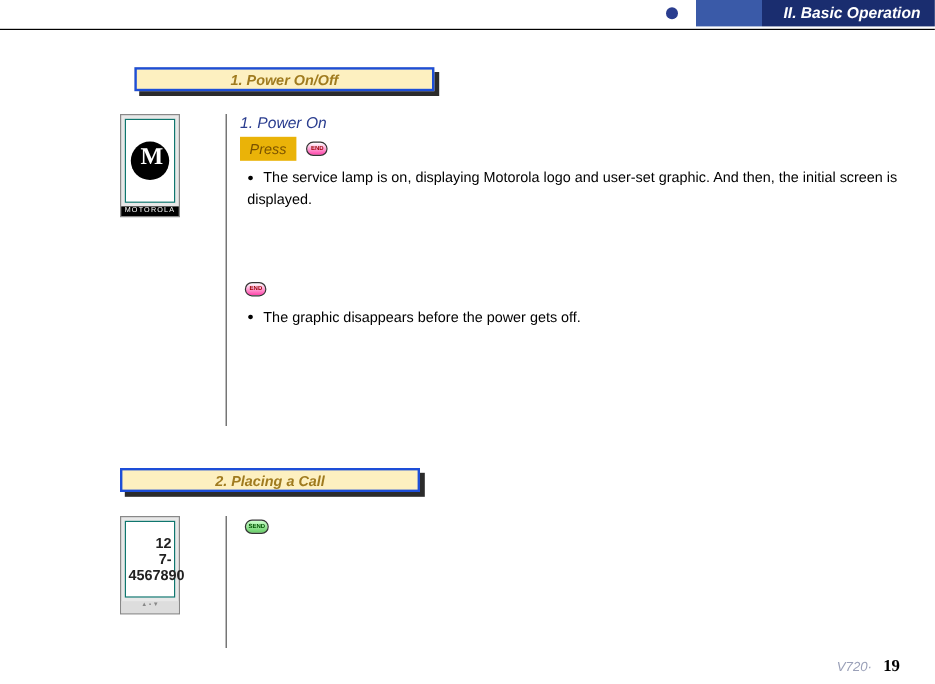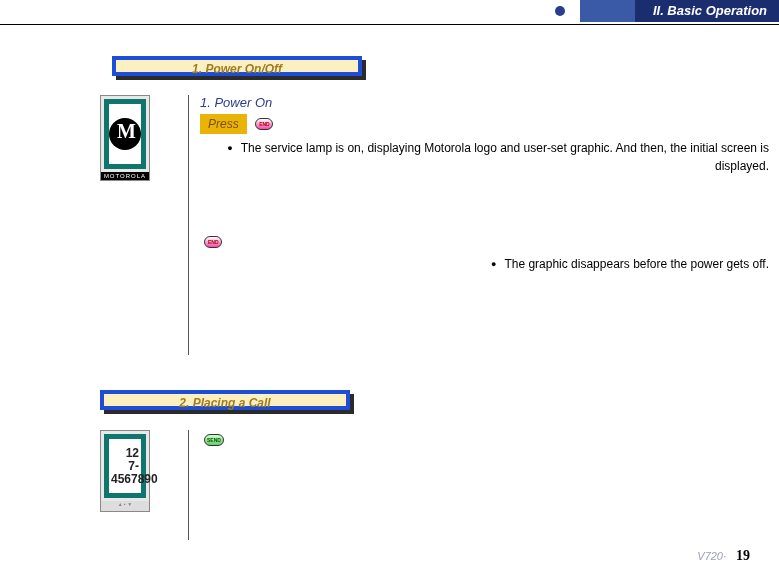--- a/index.html
+++ b/index.html
@@ -14,40 +14,40 @@
     color: #000;
   }
   .header-bar { position: absolute; top: 0; left: 0; right: 0; height: 22px; text-align: center; }
   .header-dot { position: absolute; top: 6px; left: 555px; width: 10px; height: 10px; background: #2a3d8f; border-radius: 50%; }
   .header-blue { position: absolute; top: 0; left: 580px; width: 55px; height: 22px; background: #3a5aa8; }
   .header-navy { position: absolute; top: 0; left: 635px; right: 0; height: 22px; background: #1a2d6f; color: #ffffff; font-style: italic; font-weight: bold; font-size: 13px; line-height: 22px; padding-left: 6px; white-space: nowrap; }
   .rule { position: absolute; top: 24px; left: 0; right: 0; height: 1px; background: #000; }
 
   .section-bar { position: absolute; width: 255px; }
   .section-shadow { position: absolute; top: 4px; left: 4px; width: 250px; height: 20px; background: #2b2b2b; }
-  .section-face { position: absolute; top: 0; left: 0; width: 250px; height: 20px; background: #fdf0c0; border: 4px solid #1d4ed8; color: #a07b1f; font-style: italic; font-size: 12px; font-weight: bold; text-align: center; line-height: 18px; }
+  .section-face { position: absolute; top: 0; left: 0; width: 250px; height: 20px; background: #fdf0c0; border: 2px solid #1d4ed8; color: #a07b1f; font-style: italic; font-size: 12px; font-weight: bold; text-align: center; line-height: 18px; }
 
   .phone { position: absolute; width: 50px; border: 1px solid #888; background: #e8e8e8; font-size: 8px; text-align: center; }
-  .phone .screen { margin: 3px; border: 5px solid #0f766e; background: #ffffff; height: 70px; display: flex; align-items: center; justify-content: center; }
+  .phone .screen { margin: 3px; border: 1px solid #0f766e; background: #ffffff; height: 70px; display: flex; align-items: center; justify-content: center; }
   .moto-logo { width: 32px; height: 32px; background: #000; border-radius: 50%; position: relative; }
   .moto-logo::after { content: "M"; color: #fff; font-family: Georgia, serif; font-size: 20px; font-weight: bold; position: absolute; top: 2px; left: 8px; }
   .moto-label { background: #000; color: #fff; font-size: 6px; letter-spacing: 1px; padding: 1px 0; }
 
   .vline { position: absolute; left: 188px; width: 1px; background: #555; }
 
   .sub-title { color: #2a3d8f; font-style: italic; font-weight: normal; font-size: 13px; margin: 0 0 4px 0; }
   .instr-box { display: inline-block; background: #eab308; color: #7a5200; font-style: italic; font-size: 12px; padding: 3px 8px; vertical-align: middle; }
   .end-btn { display: inline-block; vertical-align: middle; width: 18px; height: 12px; border: 1px solid #333; border-radius: 8px; background: linear-gradient(#fff,#f4a); position: relative; margin-left: 4px; }
   .end-btn::after { content: "END"; font-size: 5px; font-weight: bold; position: absolute; top: 2px; left: 3px; color: #900; }
   .send-btn { display: inline-block; vertical-align: middle; width: 20px; height: 12px; border: 1px solid #333; border-radius: 8px; background: linear-gradient(#cfc,#6c6); position: relative; margin-left: 4px; }
   .send-btn::after { content: "SEND"; font-size: 5px; font-weight: bold; position: absolute; top: 2px; left: 2px; color: #050; }
 
   .bullet { list-style: none; padding: 0; margin: 6px 0 0 6px; font-size: 12px; line-height: 17px; }
   .bullet li::before { content: "●"; font-size: 9px; margin-right: 8px; position: relative; top: -1px; }
-  .bullet li { margin-bottom: 2px; padding-left: 0; text-indent: 0; text-align: right; }
+  .bullet li { margin-bottom: 2px; padding-left: 0; text-indent: 0; }
 
   .content-block { position: absolute; left: 200px; right: 10px; }
   .footer-text { position: absolute; right: 29px; bottom: 6px; font-size: 12px; margin-top: 44px; }
   .footer-model { color: #9aa0b8; font-style: italic; font-size: 11px; margin-right: 6px; }
   .footer-page { font-family: Georgia, serif; font-weight: bold; font-size: 14px; color: #000; }
 
   .digits { font-family: "Arial Black", Arial, sans-serif; font-size: 12px; font-weight: 900; text-align: right; line-height: 13px; padding: 2px; color: #222; width: 100%; }
 
   .arrow { font-size: 12px; font-weight: bold; padding: 0 4px; color: #000; font-style: normal; }
 </style>

